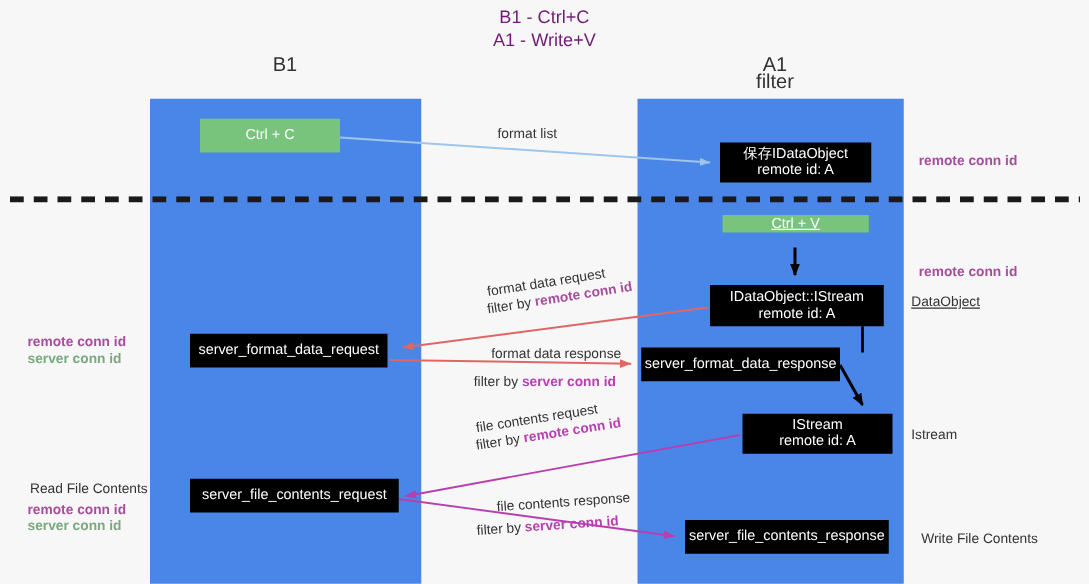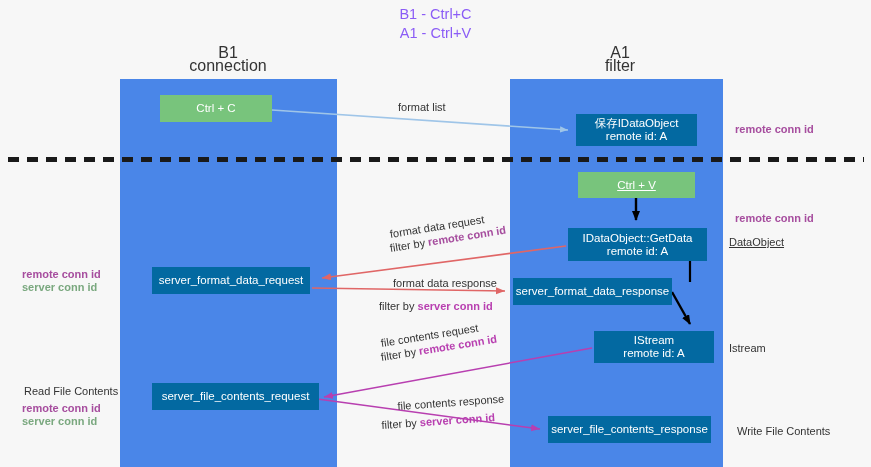--- a/index.html
+++ b/index.html
@@ -13,32 +13,32 @@
   #band-a1{left:510px;top:79px;width:213px;height:388px;}
 
   
   .col-head{position:absolute;text-align:center;font-size:16px;color:#333;
             line-height:13px;}
   #head-b1{left:158px;top:46px;width:140px;}
   #head-a1{left:550px;top:46px;width:140px;}
 
   
   #title{position:absolute;left:0;top:5px;width:871px;text-align:center;
-         font-size:14.5px;color:#8b5cf6;line-height:19px;}
+         font-size:14.5px;color:#701a75;line-height:19px;}
 
   
   .box{position:absolute;display:flex;align-items:center;justify-content:center;
        text-align:center;font-size:11.5px;color:#ffffff;line-height:13px;
        box-sizing:border-box;padding:2px 17px;}
-  .orange{background:#0369a1;}
+  .orange{background:#000000;}
   .green{background:#78c47c;}
 
   #box-ctrlc{left:160px;top:95px;width:112px;height:27px;}
   #box-idataobject{left:576px;top:114px;width:121px;height:32px;}
-  #box-ctrlv{left:578px;top:172px;width:117px;height:26px;text-decoration:underline;}
+  #box-ctrlv{left:578px;top:172px;width:117px;height:14px;text-decoration:underline;}
   #box-getdata{left:568px;top:228px;width:139px;height:33px;}
   #box-sfdreq{left:152px;top:267px;width:158px;height:27px;}
   #box-sfdres{left:513px;top:278px;width:159px;height:27px;}
   #box-istream{left:594px;top:331px;width:120px;height:32px;}
   #box-sfcreq{left:152px;top:383px;width:167px;height:27px;}
   #box-sfcres{left:548px;top:416px;width:163px;height:27px;justify-content:center;}
 
   
   #dashed{position:absolute;left:8px;top:157px;width:856px;height:5px;}
 
@@ -73,29 +73,28 @@
   svg#wires{position:absolute;left:0;top:0;width:871px;height:467px;
             pointer-events:none;}
 </style>
 </head>
 <body>
 
 <div id="stage">
 
   <div id="title">
     <div>B1 - Ctrl+C</div>
-    <div>A1 - Ctrl+V</div>
+    <div>A1 - Write+V</div>
   </div>
 
   <div class="band" id="band-b1"></div>
   <div class="band" id="band-a1"></div>
 
   <div class="col-head" id="head-b1">
     <div>B1</div>
-    <div>connection</div>
   </div>
   <div class="col-head" id="head-a1">
     <div>A1</div>
     <div>filter</div>
   </div>
 
   <svg id="wires">
     <defs>
       <marker id="ah-blue" markerWidth="9" markerHeight="9" refX="8" refY="3.2" orient="auto" markerUnits="userSpaceOnUse">
         <path d="M0,0 L8,3.2 L0,6.4 z" fill="#9fc5e8"></path>
@@ -142,21 +141,21 @@
       <span>remote id: A</span>
     </span>
   </div>
 
   <div class="box green" id="box-ctrlv">
     <span>Ctrl + V</span>
   </div>
 
   <div class="box orange" id="box-getdata">
     <span>
-      <span>IDataObject::GetData</span><br>
+      <span>IDataObject::IStream</span><br>
       <span>remote id: A</span>
     </span>
   </div>
 
   <div class="box orange" id="box-sfdres">
     <span>server_format_data_response</span>
   </div>
 
   <div class="box orange" id="box-sfdreq">
     <span>server_format_data_request</span>

